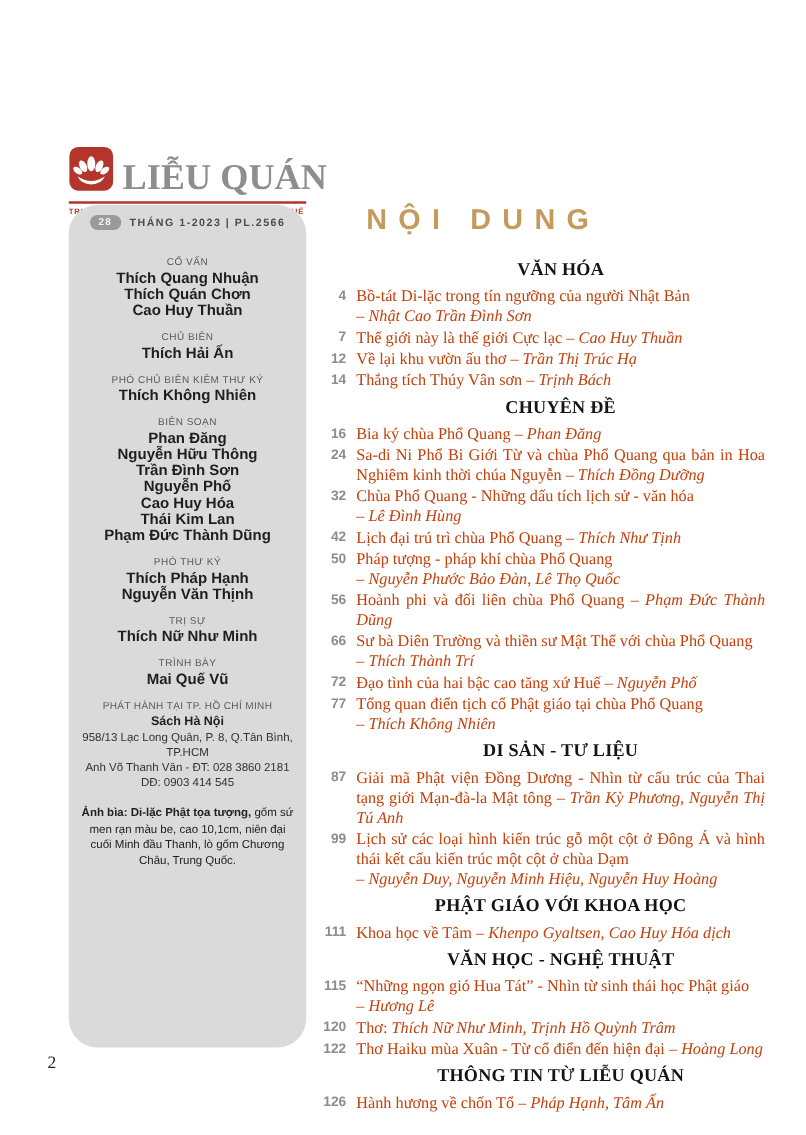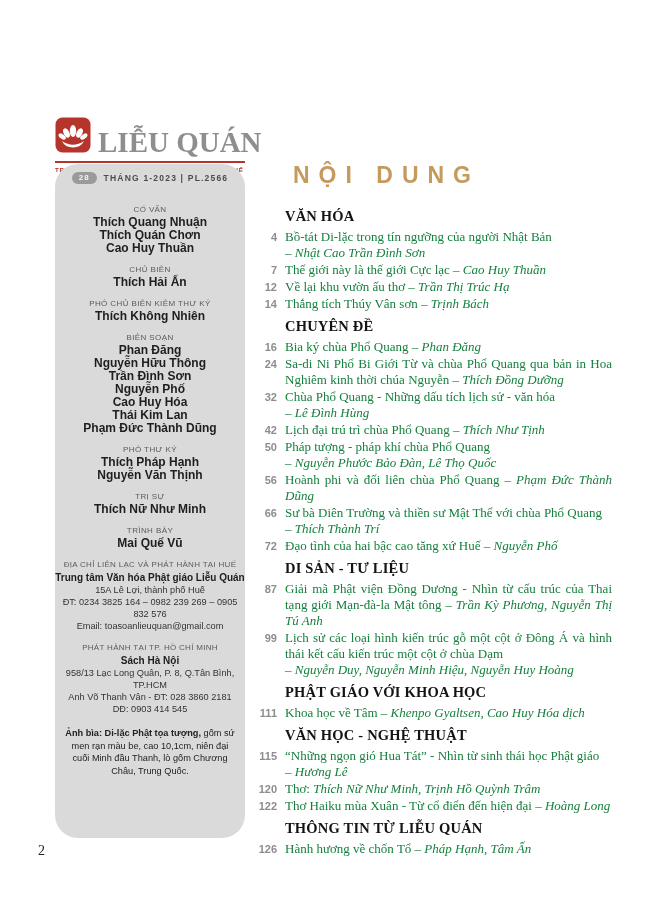--- a/index.html
+++ b/index.html
@@ -38,26 +38,26 @@
   .caption b{font-size:9.2px;}
 
   .page-num{position:absolute;left:38px;top:843px;font-family:"Liberation Serif",serif;
             font-size:14px;color:#222222;}
 
   
   .toc{position:absolute;left:250px;top:162px;width:362px;color:#262626;}
   .toc-title{font-size:23px;font-weight:bold;letter-spacing:9px;color:#c49a5d;
              padding-left:43px;margin-bottom:19px;white-space:nowrap;}
   .toc-section-header{font-family:"Liberation Serif",serif;font-weight:bold;font-size:14.5px;
-                      margin:6px 0 4px 35px;color:#141414;letter-spacing:0.2px;}
+                      margin:6px 0 4px 35px;color:#141414;letter-spacing:0.2px;text-align:center;}
   .toc-item{display:flex;margin-bottom:1px;}
   .toc-num{width:27px;text-align:right;padding-right:8px;flex-shrink:0;
            font-weight:bold;font-size:11px;color:#8d8d8d;padding-top:2px;}
   .toc-text{flex:1;font-family:"Liberation Serif",serif;font-size:13px;
-            line-height:16px;text-align:justify;color:#15803d;}
+            line-height:16px;text-align:justify;color:#c2410c;}
   .toc-text i{font-family:"Liberation Serif",serif;}
 </style>
 </head>
 <body>
 
 <div class="page">
 
   <div class="sidebar">
     <div class="logo-row">
       <svg class="seal" viewBox="0 0 36 36">
@@ -116,27 +116,20 @@
           <div class="mast-label">TRỊ SỰ</div>
           <div class="mast-name">Thích Nữ Như Minh</div>
         </div>
         <div class="mast-group">
           <div class="mast-label">TRÌNH BÀY</div>
           <div class="mast-name">Mai Quế Vũ</div>
         </div>
       </div>
     <div class="contacts">
         <div class="contact-block">
-          <div class="contact-label">ĐỊA CHỈ LIÊN LẠC VÀ PHÁT HÀNH TẠI HUẾ</div>
-          <div class="contact-name">Trung tâm Văn hóa Phật giáo Liễu Quán</div>
-          <div class="contact-line">15A Lê Lợi, thành phố Huế</div>
-          <div class="contact-line">ĐT: 0234 3825 164 – 0982 239 269 – 0905 832 576</div>
-          <div class="contact-line">Email: toasoanlieuquan@gmail.com</div>
-        </div>
-        <div class="contact-block">
           <div class="contact-label">PHÁT HÀNH TẠI TP. HỒ CHÍ MINH</div>
           <div class="contact-name">Sách Hà Nội</div>
           <div class="contact-line">958/13 Lạc Long Quân, P. 8, Q.Tân Bình, TP.HCM</div>
           <div class="contact-line">Anh Võ Thanh Vân - ĐT: 028 3860 2181</div>
           <div class="contact-line">DĐ: 0903 414 545</div>
         </div>
       </div>
     <div class="caption">
       <b>Ảnh bìa: Di-lặc Phật tọa tượng,</b><span> gốm sứ men rạn màu be, cao 10,1cm, niên đại cuối Minh đầu Thanh, lò gốm Chương Châu, Trung Quốc.</span>
     </div>
@@ -190,20 +183,24 @@
           <div class="toc-text"><span>Hoành phi và đối liên chùa Phổ Quang</span><span> – </span><i>Phạm Đức Thành Dũng</i></div>
         </div>
         <div class="toc-item">
           <div class="toc-num">66</div>
           <div class="toc-text"><span>Sư bà Diên Trường và thiền sư Mật Thể với chùa Phổ Quang</span><div class="toc-author-line"><i>– Thích Thành Trí</i></div></div>
         </div>
         <div class="toc-item">
           <div class="toc-num">72</div>
           <div class="toc-text"><span>Đạo tình của hai bậc cao tăng xứ Huế</span><span> – </span><i>Nguyễn Phố</i></div>
         </div>
+        <div class="toc-item">
+          <div class="toc-num">77</div>
+          <div class="toc-text"><span>Tổng quan điển tịch cổ Phật giáo tại chùa Phổ Quang</span><div class="toc-author-line"><i>– Thích Không Nhiên</i></div></div>
+        </div>
         <div class="toc-section-header">DI SẢN - TƯ LIỆU</div>
         <div class="toc-item">
           <div class="toc-num">87</div>
           <div class="toc-text"><span>Giải mã Phật viện Đồng Dương - Nhìn từ cấu trúc của Thai tạng giới Mạn-đà-la Mật tông</span><span> – </span><i>Trần Kỳ Phương, Nguyễn Thị Tú Anh</i></div>
         </div>
         <div class="toc-item">
           <div class="toc-num">99</div>
           <div class="toc-text"><span>Lịch sử các loại hình kiến trúc gỗ một cột ở Đông Á và hình thái kết cấu kiến trúc một cột ở chùa Dạm</span><div class="toc-author-line"><i>– Nguyễn Duy, Nguyễn Minh Hiệu, Nguyễn Huy Hoàng</i></div></div>
         </div>
         <div class="toc-section-header">PHẬT GIÁO VỚI KHOA HỌC</div>

